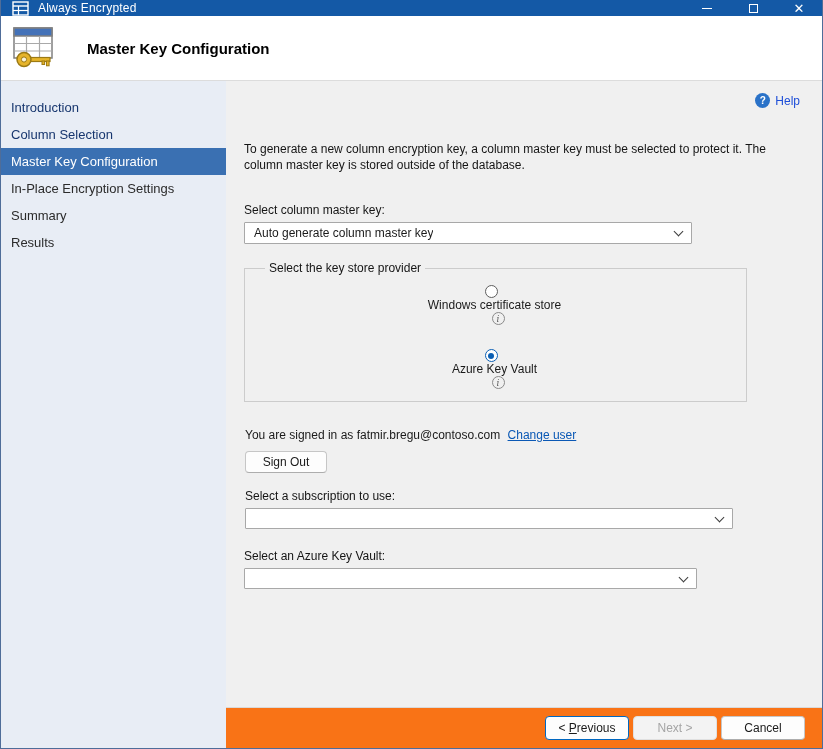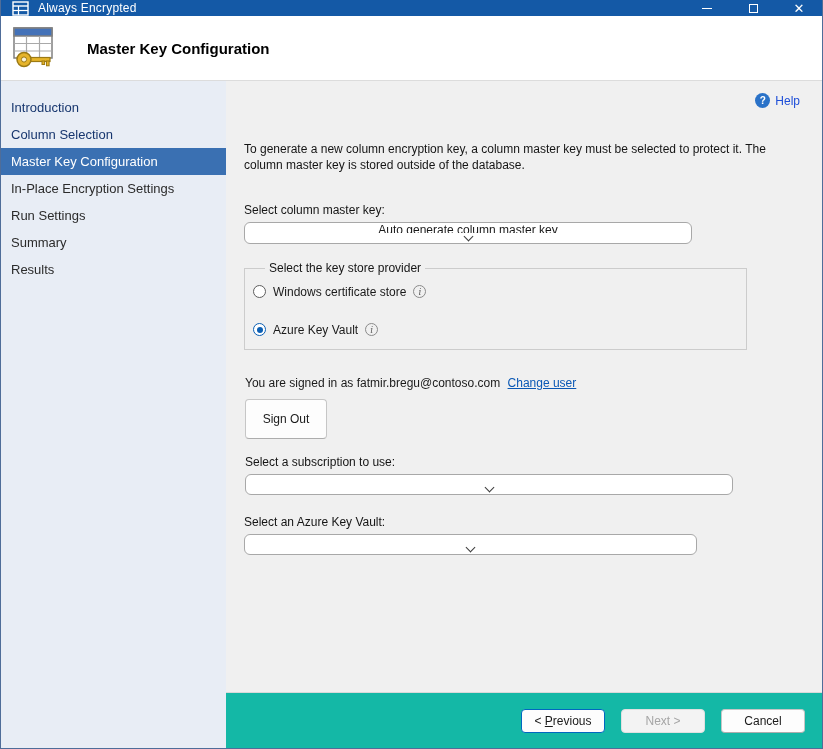--- a/index.html
+++ b/index.html
@@ -44,57 +44,57 @@
   .help-label { color:#1d4ed8; font-size:12px; }
 
   .intro { margin-top:46px; width:556px; line-height:1.35; color:#151515; }
 
   .field-label { margin-top:30px; color:#151515; }
   .mt16 { margin-top:16px; }
   .mt20 { margin-top:20px; }
   .indent { margin-left:1px; }
 
   .combo { display:flex; align-items:center; justify-content:space-between;
-           background:#fff; border:1px solid #a8a8a8; border-radius:6px;
-           height:22px; padding:0 9px; margin-top:5px; cursor:default;flex-direction:column; }
+           background:#fff; border:1px solid #a8a8a8; border-radius:1px;
+           height:22px; padding:0 9px; margin-top:5px; cursor:default; }
   .combo-value { white-space:nowrap; overflow:hidden; }
   .chev { width:7px; height:7px; border-right:1.4px solid #3c3c3c;
           border-bottom:1.4px solid #3c3c3c; transform:rotate(45deg);
           margin-bottom:3px; flex:none; }
   .combo-master { width:448px; }
   .combo-sub { width:488px; height:21px; }
   .combo-vault { width:453px; height:21px; }
 
   .groupbox { margin-top:24px; width:503px; border:1px solid #cccccc;
               position:relative; padding:16px 10px 12px 8px; }
   .group-label { position:absolute; top:-8px; left:20px; background:#f0f0f0;
                  padding:0 4px; color:#151515; }
-  .radio-row { display:flex; align-items:flex-start; cursor:default; }
+  .radio-row { display:flex; align-items:center; cursor:default;flex-direction:column; }
   .radio-row + .radio-row { margin-top:24px; }
   .radio { width:13px; height:13px; border:1px solid #5e5e5e; border-radius:50%;
            background:#fff; position:relative; flex:none; margin-right:7px; }
   .radio.checked { border-color:#0b5fb4; }
   .radio.checked::after { content:""; position:absolute; inset:2.5px;
                           background:#0b5fb4; border-radius:50%; }
   .info { width:13px; height:13px; border:1px solid #8a8a8a; border-radius:50%;
           color:#5f5f5f; font-size:9px; font-style:italic;
           font-family:"DejaVu Serif", serif; display:flex; align-items:center;
           justify-content:center; margin-left:7px; flex:none; cursor:pointer; }
 
   .signed-row { margin-top:26px; }
   .link { color:#0a58b5; text-decoration:underline; cursor:pointer; margin-left:4px; }
 
   .btn { font-family:"Liberation Sans", sans-serif; font-size:12px; color:#1a1a1a;
          background:#fdfdfd; border:1px solid #c6c6c6; border-bottom-color:#adadad;
          border-radius:4px; cursor:pointer; }
-  .sign-out { margin-top:9px; width:82px; height:40px; display:block; }
-
-  .footer { height:56px; flex:none; background:#14b8a6; border-top:1px solid #d9d9d9;
+  .sign-out { margin-top:9px; width:82px; height:22px; display:block; }
+
+  .footer { height:41px; flex:none; background:#f97316; border-top:1px solid #d9d9d9;
             display:flex; align-items:center; justify-content:flex-end;
-            gap:16px; padding-right:17px; }
+            gap:4px; padding-right:17px; }
   .nav-btn { width:84px; height:24px; }
   .nav-btn.default { border:1px solid #0067c0; }
   .nav-btn.disabled { background:#f3f3f3; border:1px solid #e0e0e0; color:#a5a5a5; }
   .accel { text-decoration:underline; }
 </style>
 </head>
 <body>
 
 <div class="window">
 
@@ -142,21 +142,20 @@
     <div class="page-title">Master Key Configuration</div>
   </div>
 
   <div class="body">
 
     <nav class="sidebar">
       <div class="side-item visited">Introduction</div>
       <div class="side-item visited">Column Selection</div>
       <div class="side-item current">Master Key Configuration</div>
       <div class="side-item">In-Place Encryption Settings</div>
-      <div class="side-item">Run Settings</div>
       <div class="side-item">Summary</div>
       <div class="side-item">Results</div>
     </nav>
 
     <div class="main">
 
       <div class="content">
 
         <div class="help">
           <span class="help-icon">?</span>

